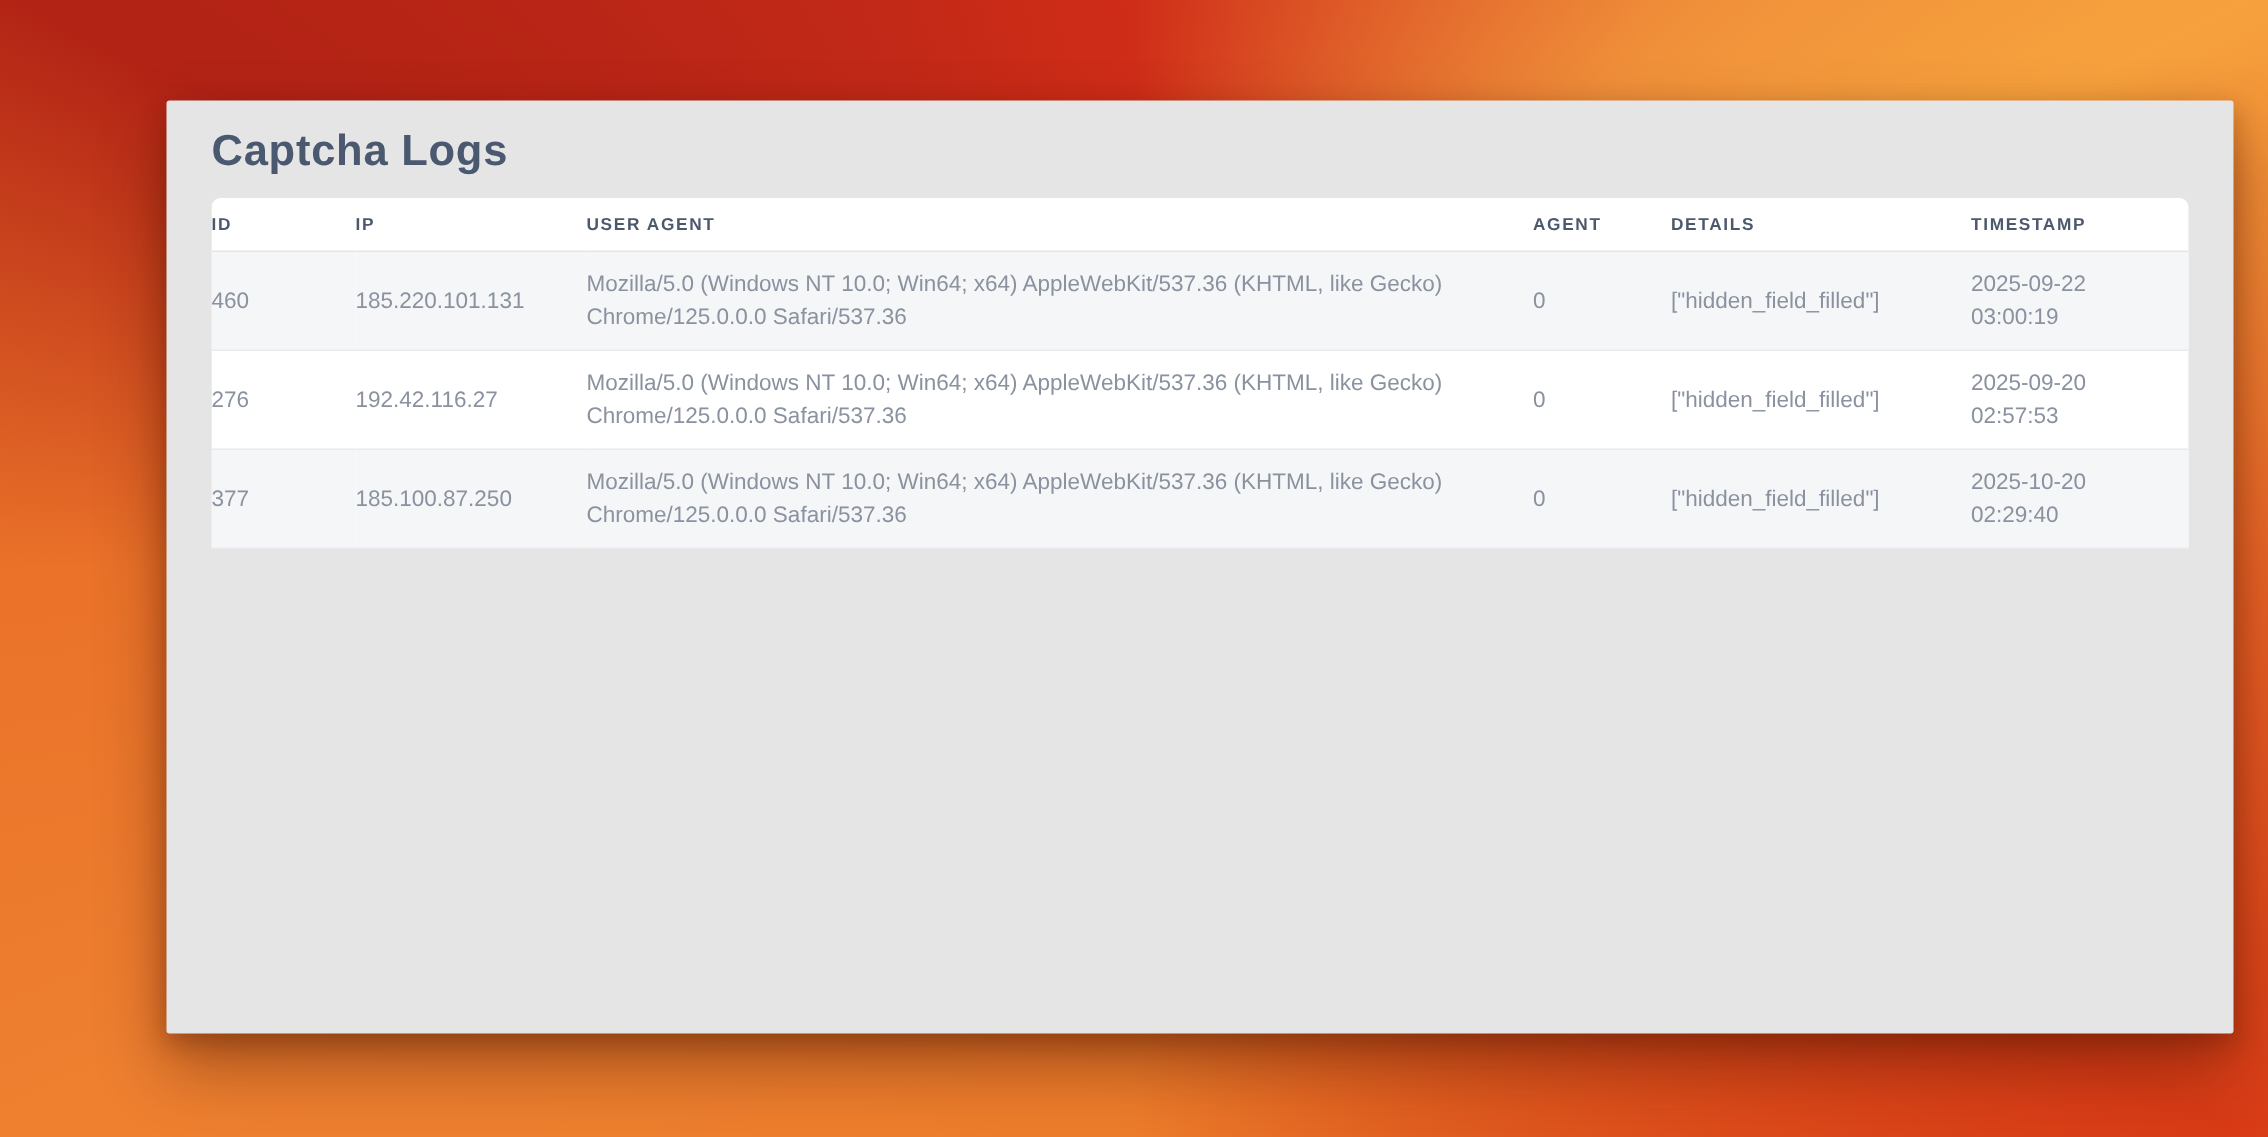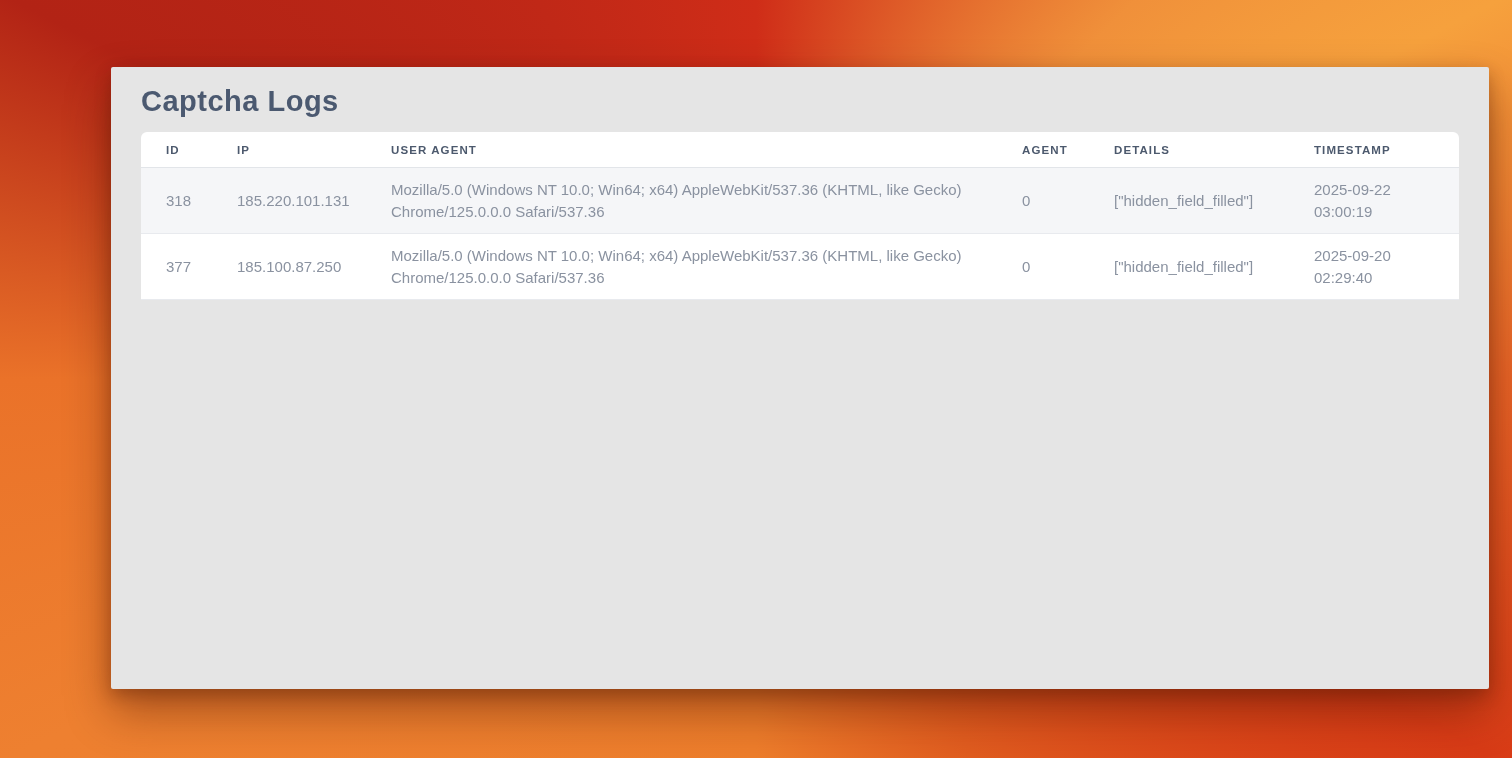--- a/index.html
+++ b/index.html
@@ -59,21 +59,21 @@
   thead th {
     text-align: left;
     font-size: 11.5px;
     font-weight: 700;
     letter-spacing: 1.1px;
     color: #4c596d;
     padding: 12px 10px 11px 0;
     border-bottom: 1px solid #e2e5e9;
     white-space: nowrap;
   }
-  thead th:first-child, tbody td:first-child { padding-left: 25px; }
+  thead th:first-child, tbody td:first-child { }
   tbody td {
     font-size: 15px;
     color: #8a92a0;
     line-height: 22px;
     padding: 11px 10px 10px 0;
     border-bottom: 1px solid #e8eaee;
     vertical-align: middle;
     word-wrap: break-word;
   }
   tbody tr { height: 65px; }
@@ -103,37 +103,45 @@
           <th>IP</th>
           <th>USER AGENT</th>
           <th>AGENT</th>
           <th>DETAILS</th>
           <th>TIMESTAMP</th>
         </tr>
       </thead>
       <tbody>
 
   <tr>
-    <td class="cell-id">318</td>
+    <td class="cell-id">460</td>
     <td class="cell-ip">185.220.101.131</td>
     <td class="cell-ua">Mozilla/5.0 (Windows NT 10.0; Win64; x64) AppleWebKit/537.36 (KHTML, like Gecko) Chrome/125.0.0.0 Safari/537.36</td>
     <td class="cell-score">0</td>
     <td class="cell-details">["hidden_field_filled"]</td>
     <td class="cell-ts">2025-09-22 03:00:19</td>
   </tr>
 
+  <tr>
+    <td class="cell-id">276</td>
+    <td class="cell-ip">192.42.116.27</td>
+    <td class="cell-ua">Mozilla/5.0 (Windows NT 10.0; Win64; x64) AppleWebKit/537.36 (KHTML, like Gecko) Chrome/125.0.0.0 Safari/537.36</td>
+    <td class="cell-score">0</td>
+    <td class="cell-details">["hidden_field_filled"]</td>
+    <td class="cell-ts">2025-09-20 02:57:53</td>
+  </tr>
 
 
 
 
   <tr>
     <td class="cell-id">377</td>
     <td class="cell-ip">185.100.87.250</td>
     <td class="cell-ua">Mozilla/5.0 (Windows NT 10.0; Win64; x64) AppleWebKit/537.36 (KHTML, like Gecko) Chrome/125.0.0.0 Safari/537.36</td>
     <td class="cell-score">0</td>
     <td class="cell-details">["hidden_field_filled"]</td>
-    <td class="cell-ts">2025-09-20 02:29:40</td>
+    <td class="cell-ts">2025-10-20 02:29:40</td>
   </tr>
 
 </tbody>
     </table>
   </div>
 </div>
 
 </body></html>

